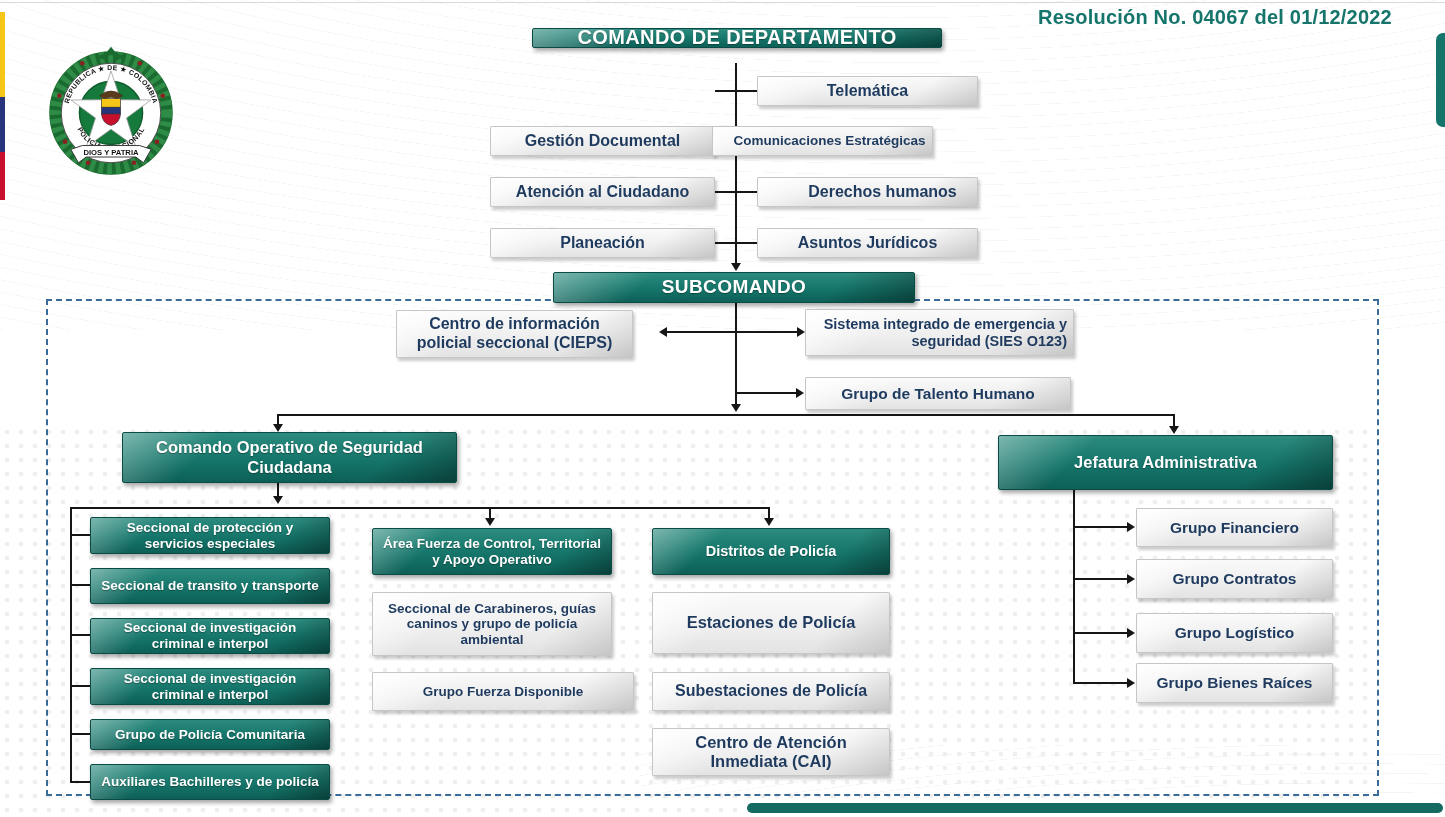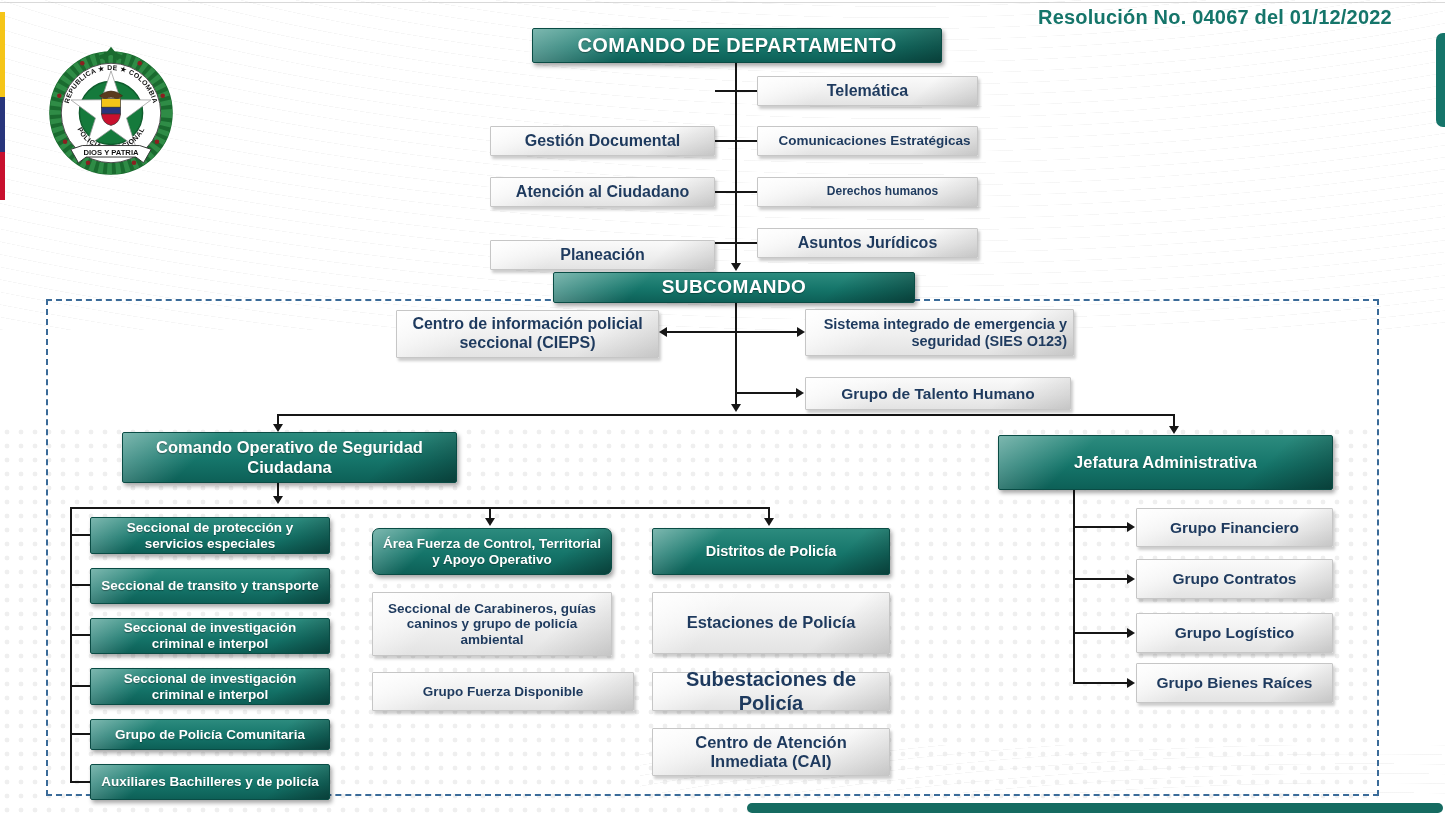--- a/index.html
+++ b/index.html
@@ -158,54 +158,54 @@
   <div class="ln" style="left:1073px;top:490px;width:2px;height:194px;"></div>
   <div class="ln" style="left:1073px;top:526px;width:55px;height:2px;"></div>
   <div class="arr r" style="left:1127px;top:522px;"></div>
   <div class="ln" style="left:1073px;top:578px;width:55px;height:2px;"></div>
   <div class="arr r" style="left:1127px;top:574px;"></div>
   <div class="ln" style="left:1073px;top:632px;width:55px;height:2px;"></div>
   <div class="arr r" style="left:1127px;top:628px;"></div>
   <div class="ln" style="left:1073px;top:682px;width:55px;height:2px;"></div>
   <div class="arr r" style="left:1127px;top:678px;"></div>
 
-  <div class="bx teal" style="left:532px;top:28px;width:410px;height:35px;font-size:20px;letter-spacing:.4px;">COMANDO DE DEPARTAMENTO</div>
+  <div class="bx teal" style="left:532px;top:28px;width:410px;height:20px;font-size:20px;letter-spacing:.4px;">COMANDO DE DEPARTAMENTO</div>
 
   <div class="bx gray" style="left:490px;top:126px;width:225px;height:30px;font-size:16px;">Gestión Documental</div>
   <div class="bx gray" style="left:490px;top:177px;width:225px;height:30px;font-size:16px;">Atención al Ciudadano</div>
-  <div class="bx gray" style="left:490px;top:240px;width:225px;height:30px;font-size:16px;">Planeación</div>
+  <div class="bx gray" style="left:490px;top:228px;width:225px;height:30px;font-size:16px;">Planeación</div>
 
   <div class="bx gray" style="left:757px;top:76px;width:221px;height:30px;font-size:16px;">Telemática</div>
-  <div class="bx gray" style="left:757px;top:126px;width:221px;height:30px;font-size:13.5px;padding-left:20px;">Comunicaciones Estratégicas</div>
-  <div class="bx gray" style="left:757px;top:177px;width:221px;height:30px;font-size:12px;padding-left:36px;">Derechos humanos</div>
+  <div class="bx gray" style="left:712px;top:126px;width:221px;height:30px;font-size:13.5px;padding-left:20px;">Comunicaciones Estratégicas</div>
+  <div class="bx gray" style="left:757px;top:177px;width:221px;height:30px;font-size:16px;padding-left:36px;">Derechos humanos</div>
   <div class="bx gray" style="left:757px;top:228px;width:221px;height:30px;font-size:16px;">Asuntos Jurídicos</div>
 
   <div class="bx teal" style="left:553px;top:272px;width:362px;height:31px;font-size:19px;letter-spacing:.4px;">SUBCOMANDO</div>
 
-  <div class="bx gray" style="left:396px;top:310px;width:263px;height:48px;font-size:16px;">Centro de información policial seccional (CIEPS)</div>
+  <div class="bx gray" style="left:396px;top:310px;width:237px;height:48px;font-size:16px;">Centro de información policial seccional (CIEPS)</div>
   <div class="bx gray" style="left:805px;top:309px;width:269px;height:47px;font-size:14.5px;text-align:right;">Sistema integrado de emergencia y seguridad (SIES O123)</div>
   <div class="bx gray" style="left:805px;top:377px;width:266px;height:33px;font-size:15.5px;">Grupo de Talento Humano</div>
 
   <div class="bx teal" style="left:122px;top:432px;width:335px;height:51px;font-size:16.5px;">Comando Operativo de Seguridad Ciudadana</div>
   <div class="bx teal" style="left:998px;top:435px;width:335px;height:55px;font-size:16.5px;">Jefatura Administrativa</div>
 
   <div class="bx teal" style="left:90px;top:568px;width:240px;height:36px;font-size:13.5px;">Seccional de transito y transporte</div>
   <div class="bx teal" style="left:90px;top:517px;width:240px;height:37px;font-size:13.5px;">Seccional de protección y servicios especiales</div>
   <div class="bx teal" style="left:90px;top:618px;width:240px;height:36px;font-size:13.5px;">Seccional de investigación criminal e interpol</div>
   <div class="bx teal" style="left:90px;top:668px;width:240px;height:37px;font-size:13.5px;">Seccional de investigación criminal e interpol</div>
   <div class="bx teal" style="left:90px;top:719px;width:240px;height:31px;font-size:13.5px;">Grupo de Policía Comunitaria</div>
   <div class="bx teal" style="left:90px;top:764px;width:240px;height:36px;font-size:13.5px;">Auxiliares Bachilleres y de policía</div>
 
-  <div class="bx teal" style="left:372px;top:528px;width:240px;height:47px;font-size:13.5px;border-radius:7px;">Área Fuerza de Control, Territorial y Apoyo Operativo</div>
+  <div class="bx teal" style="left:372px;top:528px;width:240px;height:47px;font-size:13.5px;">Área Fuerza de Control, Territorial y Apoyo Operativo</div>
   <div class="bx gray" style="left:372px;top:592px;width:240px;height:64px;font-size:13.5px;">Seccional de Carabineros, guías caninos y grupo de policía ambiental</div>
   <div class="bx gray" style="left:372px;top:672px;width:262px;height:39px;font-size:13.5px;">Grupo Fuerza Disponible</div>
 
   <div class="bx teal" style="left:652px;top:528px;width:238px;height:47px;font-size:14.5px;">Distritos de Policía</div>
   <div class="bx gray" style="left:652px;top:592px;width:238px;height:62px;font-size:16.5px;">Estaciones de Policía</div>
-  <div class="bx gray" style="left:652px;top:672px;width:238px;height:39px;font-size:20px;">Subestaciones de Policía</div>
+  <div class="bx gray" style="left:652px;top:672px;width:238px;height:39px;font-size:16px;">Subestaciones de Policía</div>
   <div class="bx gray" style="left:652px;top:728px;width:238px;height:48px;font-size:16.5px;">Centro de Atención Inmediata (CAI)</div>
 
   <div class="bx gray" style="left:1136px;top:508px;width:197px;height:39px;font-size:15.5px;">Grupo Financiero</div>
   <div class="bx gray" style="left:1136px;top:559px;width:197px;height:40px;font-size:15.5px;">Grupo Contratos</div>
   <div class="bx gray" style="left:1136px;top:613px;width:197px;height:40px;font-size:15.5px;">Grupo Logístico</div>
   <div class="bx gray" style="left:1136px;top:663px;width:197px;height:40px;font-size:15.5px;">Grupo Bienes Raíces</div>
 
   <div class="bottombar"></div>
 </div>
 

